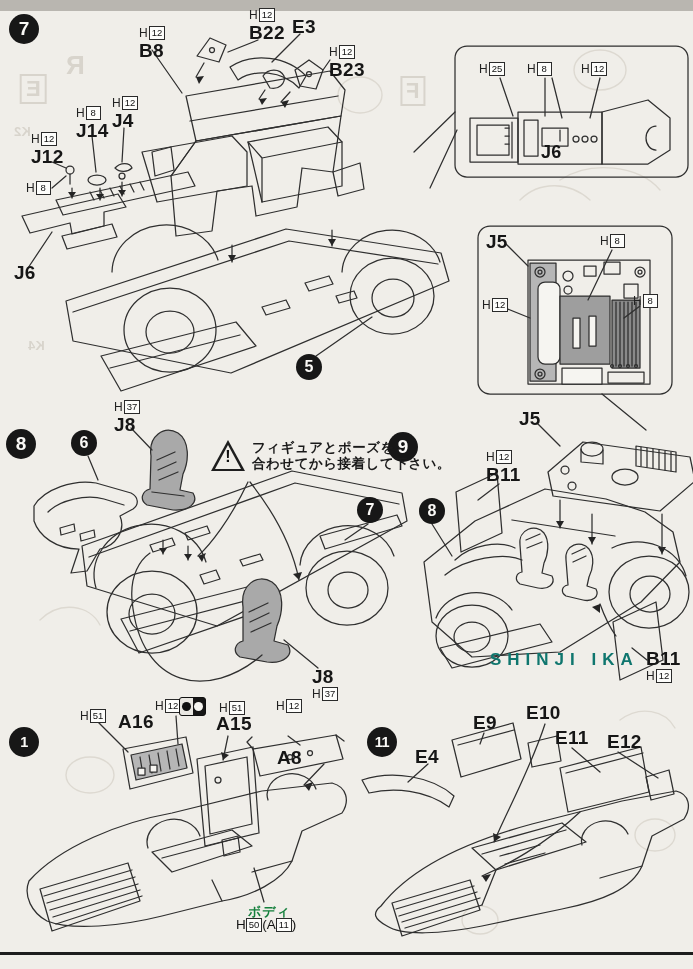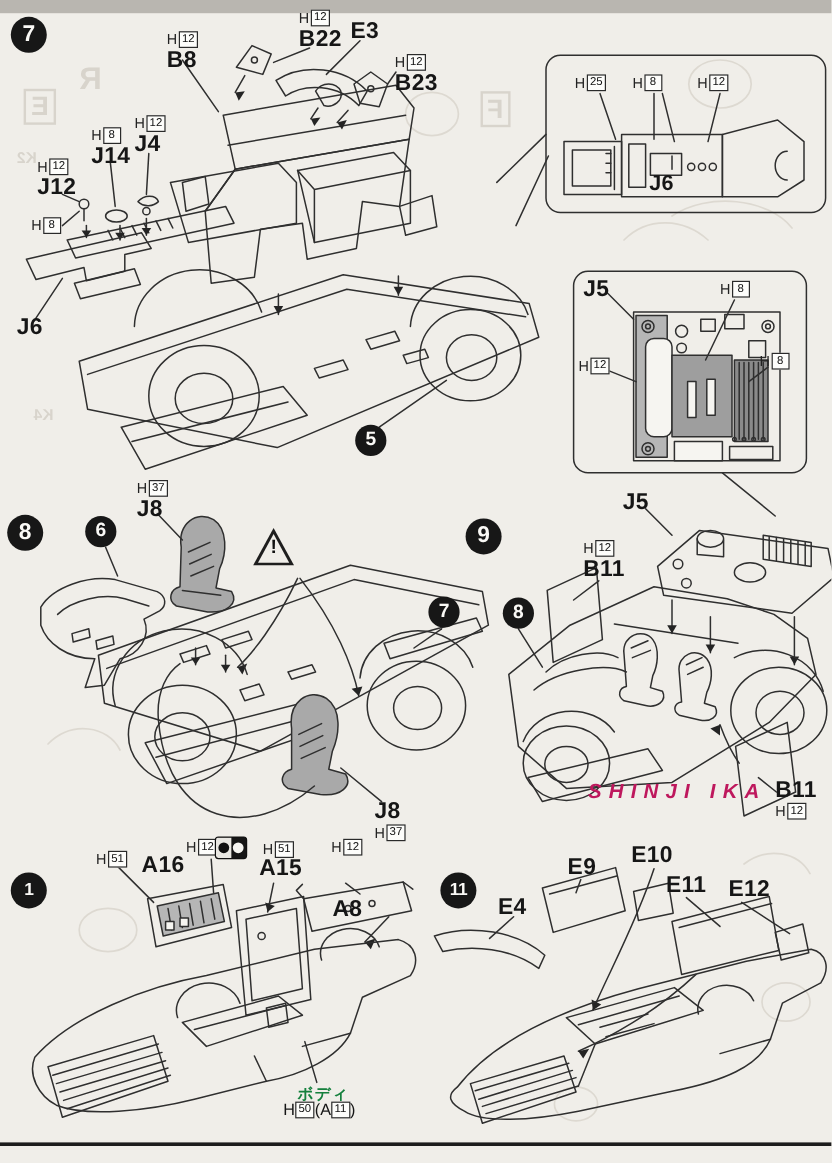--- a/index.html
+++ b/index.html
@@ -35,21 +35,21 @@
   .chip{position:absolute;width:25px;height:17px;border:1.5px solid #101010;border-radius:3px;
         display:flex;overflow:hidden;background:#161616;}
   .chip .half{flex:1;display:flex;align-items:center;justify-content:center;}
   .chip .hl{background:#e9e7e2;}
   .chip .hr{background:#161616;}
   .chip .dotb{width:9px;height:9px;border-radius:50%;background:#101010;}
   .chip .dotw{width:9px;height:9px;border-radius:50%;background:#f6f5f1;}
 
   .ghost{position:absolute;color:#d8d4cc;font-weight:bold;transform:scaleX(-1);user-select:none;}
   .ghost.gbox{border:2.5px solid #d8d4cc;padding:0 4px;}
-  .shinji{position:absolute;color:#be185d;font-size:17px;font-weight:bold;letter-spacing:6px;font-style:italic;}
+  .shinji{position:absolute;color:#0f766e;font-size:17px;font-weight:bold;letter-spacing:6px;}
 
   .bodyrow{display:flex;align-items:center;font-size:13.5px;color:#151515;line-height:1;}
   .jp{font-size:13px;font-weight:bold;color:#15803d;letter-spacing:1px;}
 </style>
 </head>
 <body>
 
 <div class="topbar"></div>
 
 <svg class="layer" viewBox="0 0 693 969">
@@ -448,20 +448,22 @@
     </div>
   <div class="code">J8</div>
 </div>
 <div class="warn" style="left:211px;top:440px;">
   <div class="tri">
     <div class="t1"></div>
       <div class="t2"></div>
     <div class="bang">!</div>
   </div>
   <div class="wtext">
+    <div>フィギュアとポーズを</div>
+    <div>合わせてから接着して下さい。</div>
   </div>
 </div>
 <div class="lbl" style="left:312px;top:666px;">
   <div class="code">J8</div>
   <div class="hrow">
       <span class="h">H</span>
       <span class="bx">37</span>
     </div>
 </div>
 

